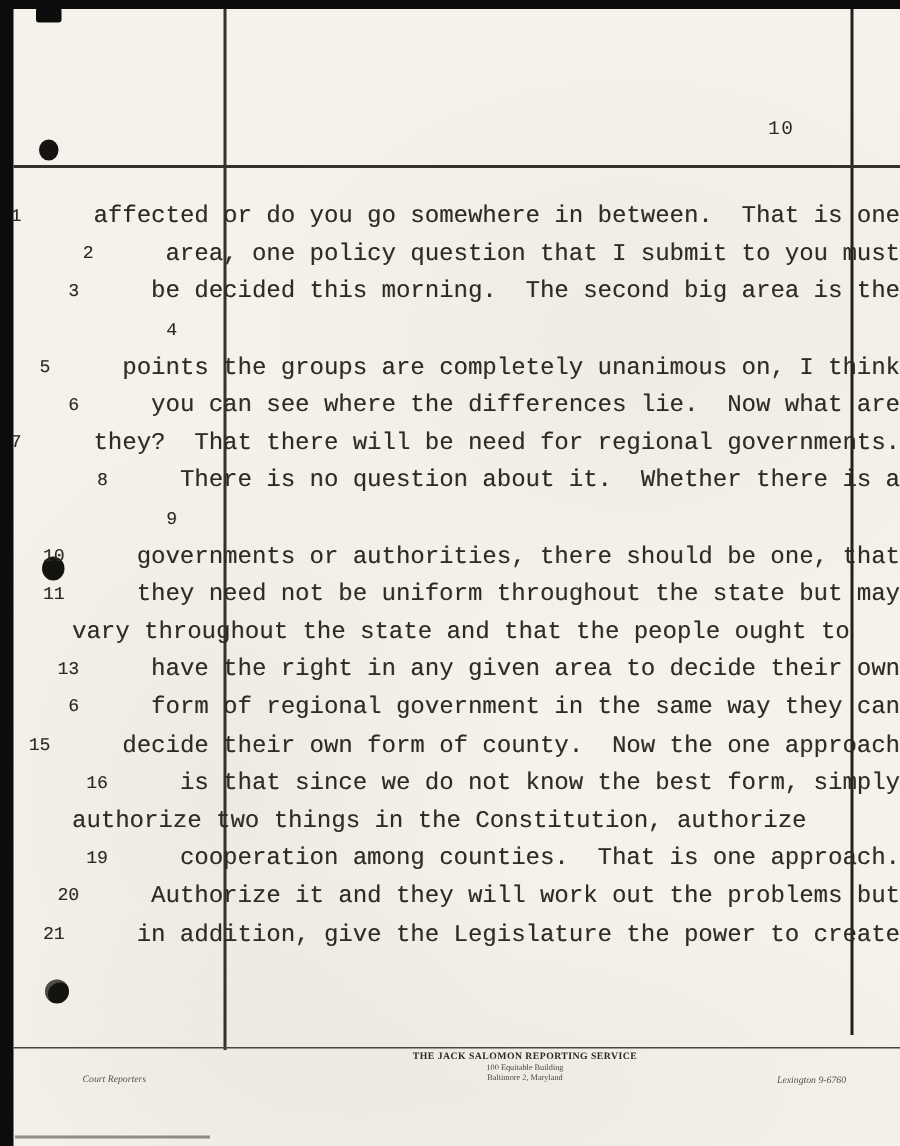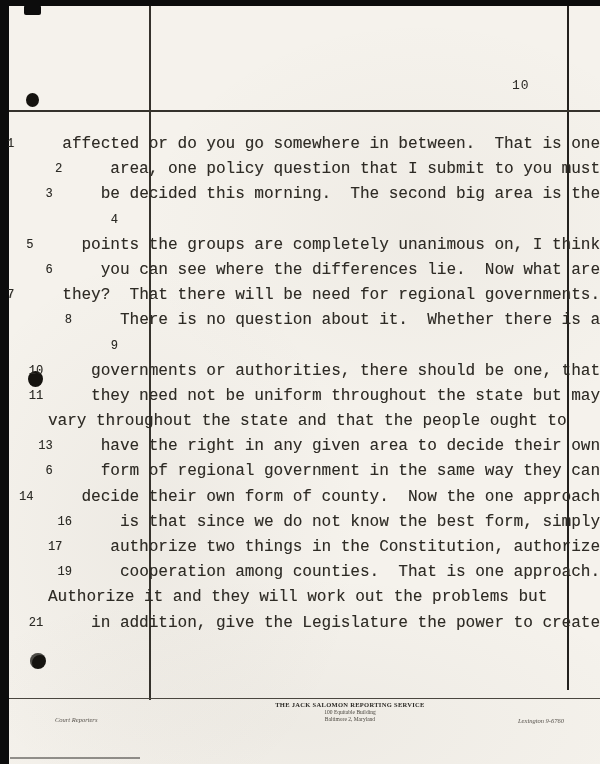--- a/index.html
+++ b/index.html
@@ -128,36 +128,36 @@
       </div>
       <div class="trow">
         <span class="tnum">13</span>
         <span class="ttext">have the right in any given area to decide their own</span>
       </div>
       <div class="trow">
         <span class="tnum">6</span>
         <span class="ttext">form of regional government in the same way they can</span>
       </div>
       <div class="trow">
-        <span class="tnum">14</span>
+        <span class="tnum">15</span>
         <span class="ttext">decide their own form of county.  Now the one approach</span>
       </div>
       <div class="trow">
         <span class="tnum">16</span>
         <span class="ttext">is that since we do not know the best form, simply</span>
       </div>
       <div class="trow">
-        <span class="tnum">17</span>
         <span class="ttext">authorize two things in the Constitution, authorize</span>
       </div>
       <div class="trow">
         <span class="tnum">19</span>
         <span class="ttext">cooperation among counties.  That is one approach.</span>
       </div>
       <div class="trow">
+        <span class="tnum">20</span>
         <span class="ttext">Authorize it and they will work out the problems but</span>
       </div>
       <div class="trow">
         <span class="tnum">21</span>
         <span class="ttext">in addition, give the Legislature the power to create</span>
       </div>
     </div>
 
   <div class="footer-left">Court Reporters</div>
   <div class="footer-center">

